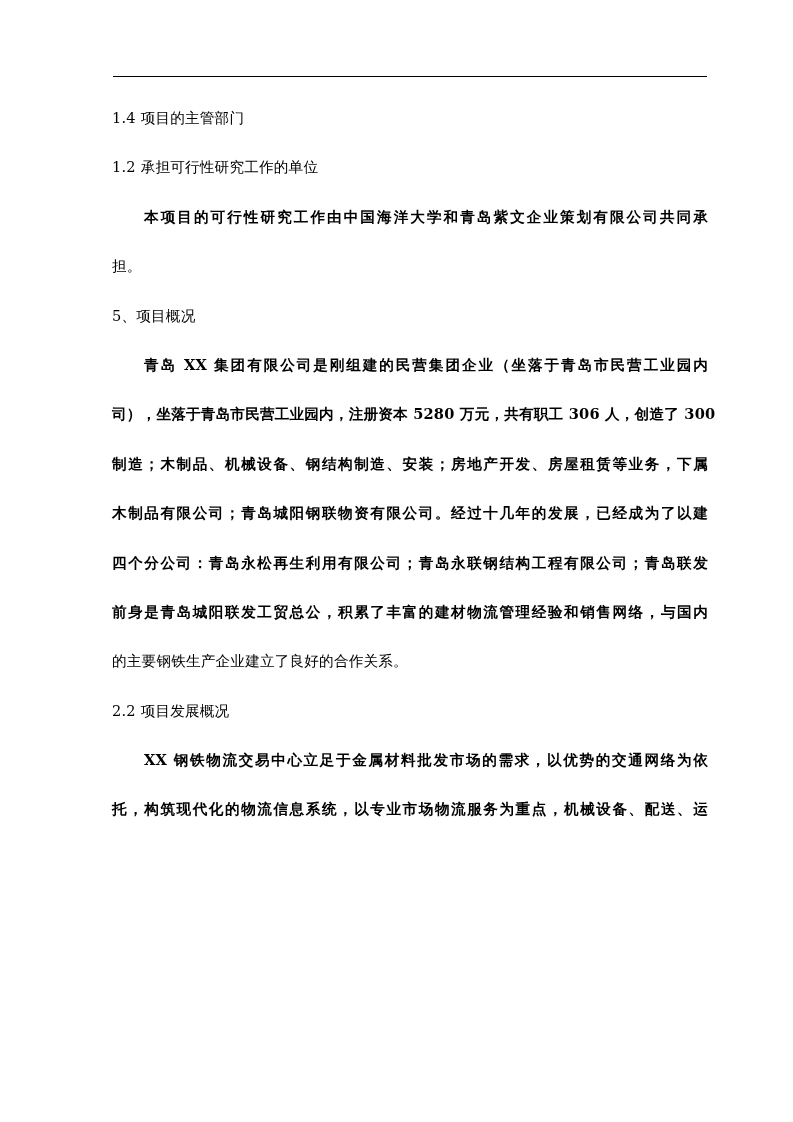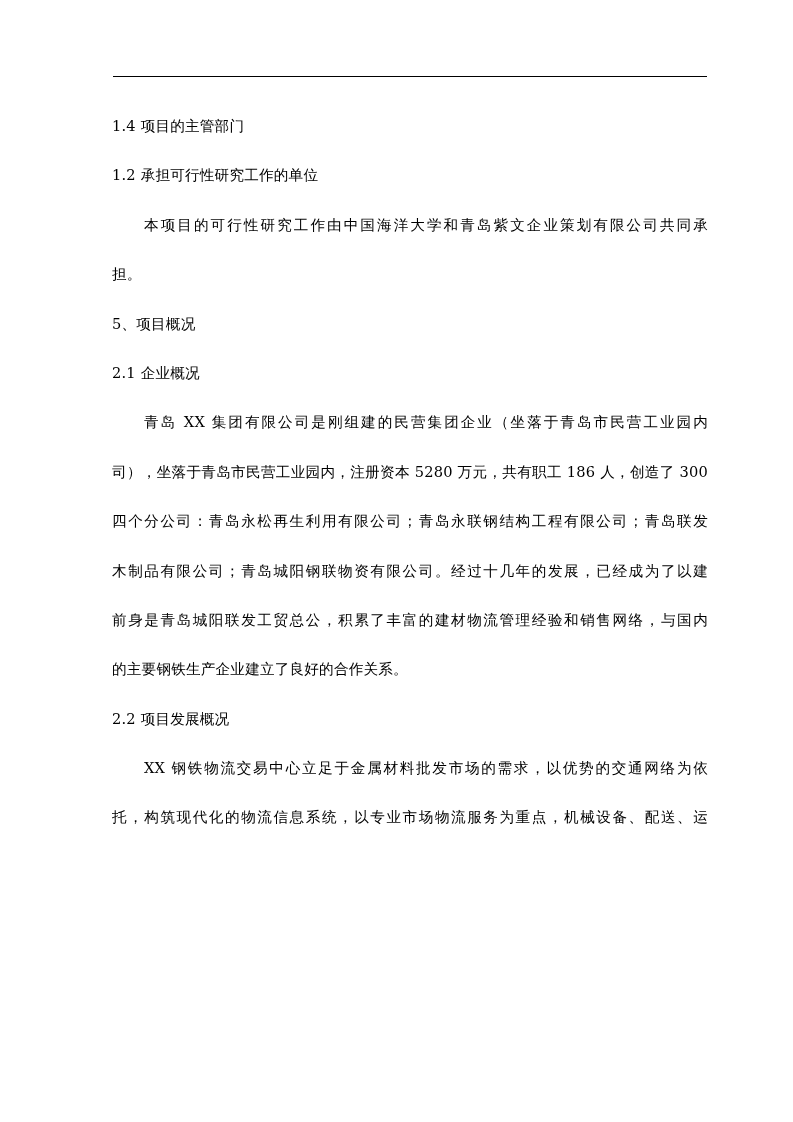--- a/index.html
+++ b/index.html
@@ -1,40 +1,40 @@
 <!DOCTYPE html>
 <html><head>
 <meta charset="utf-8">
 <style>
   html, body { margin: 0; padding: 0; background: #ffffff; }
   body { width: 793px; height: 1122px; position: relative; overflow: hidden;
          font-family: "DejaVu Serif", "Liberation Serif", serif; color: #000; }
   .rule { position: absolute; left: 113px; top: 76px; width: 594px; height: 0;
           border-top: 1.3px solid #000; }
-  .content { position: absolute; left: 112px; top: 116px; width: 596px; }
+  .content { position: absolute; left: 112px; top: 108px; width: 596px; }
   .line { height: 49.4px; line-height: 20px; font-size: 14.6px; white-space: nowrap;
           letter-spacing: 0.2px; }
   .indent { padding-left: 32px; }
   .indent2 { padding-left: 48px; }
-  .justify { text-align: justify; text-align-last: justify; }
+  .justify { text-align: justify; text-align-last: justify; font-weight: bold; }
 </style>
 </head>
 <body>
 
 <div class="rule"></div>
 
 <div class="content">
   <div class="line">1.4 项目的主管部门</div>
   <div class="line">1.2 承担可行性研究工作的单位</div>
   <div class="line indent justify">本项目的可行性研究工作由中国海洋大学和青岛紫文企业策划有限公司共同承</div>
   <div class="line">担。</div>
   <div class="line">5、项目概况</div>
-  <div class="line">2.1 企业概况</div>
   <div class="line indent justify">青岛 XX 集团有限公司是刚组建的民营集团企业（坐落于青岛市民营工业园内</div>
-  <div class="line justify">司），坐落于青岛市民营工业园内，注册资本 5280 万元，共有职工 186 人，创造了 300</div>
+  <div class="line justify">司），坐落于青岛市民营工业园内，注册资本 5280 万元，共有职工 306 人，创造了 300</div>
+  <div class="line justify">制造；木制品、机械设备、钢结构制造、安装；房地产开发、房屋租赁等业务，下属</div>
+  <div class="line justify">木制品有限公司；青岛城阳钢联物资有限公司。经过十几年的发展，已经成为了以建</div>
   <div class="line justify">四个分公司：青岛永松再生利用有限公司；青岛永联钢结构工程有限公司；青岛联发</div>
-  <div class="line justify">木制品有限公司；青岛城阳钢联物资有限公司。经过十几年的发展，已经成为了以建</div>
   <div class="line justify">前身是青岛城阳联发工贸总公，积累了丰富的建材物流管理经验和销售网络，与国内</div>
   <div class="line">的主要钢铁生产企业建立了良好的合作关系。</div>
   <div class="line">2.2 项目发展概况</div>
   <div class="line indent justify">XX 钢铁物流交易中心立足于金属材料批发市场的需求，以优势的交通网络为依</div>
   <div class="line justify">托，构筑现代化的物流信息系统，以专业市场物流服务为重点，机械设备、配送、运</div>
 </div>
 
 </body></html>

